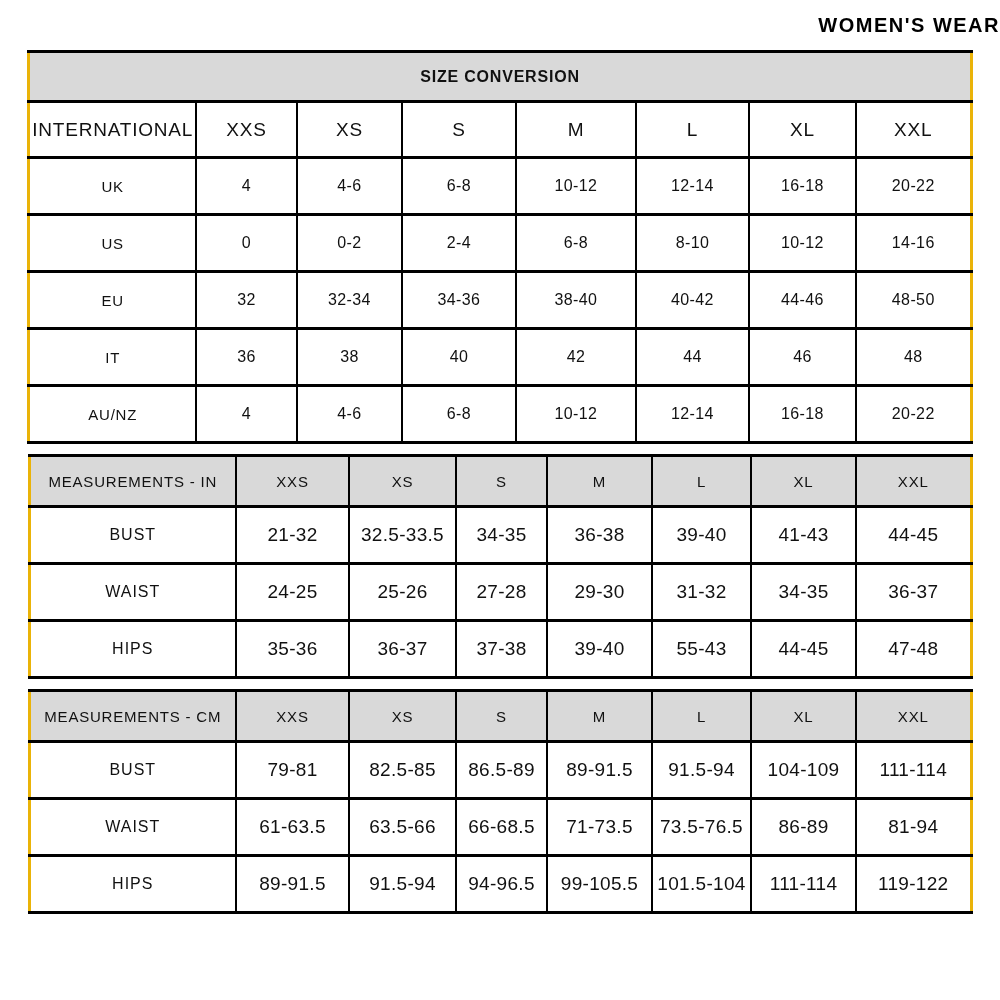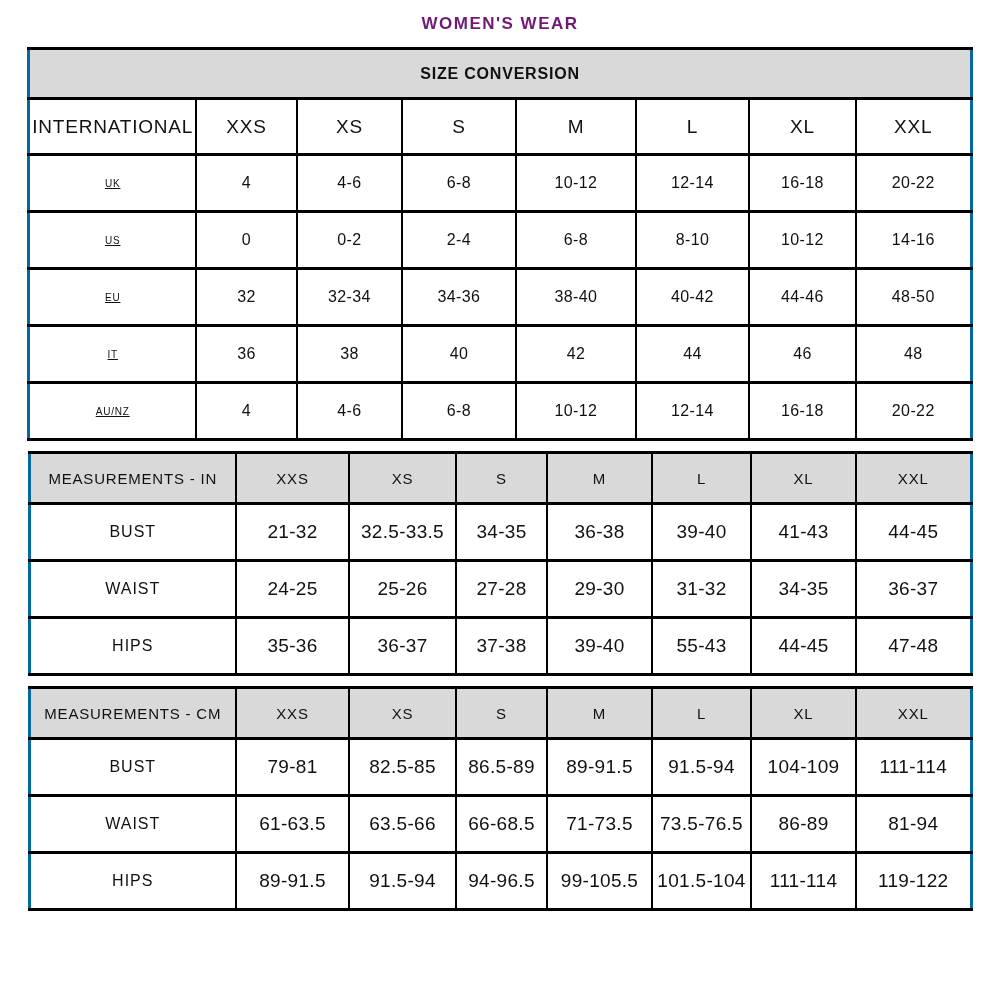--- a/index.html
+++ b/index.html
@@ -4,33 +4,33 @@
 <style>
   * { box-sizing: border-box; }
   html, body {
     margin: 0; padding: 0;
     width: 1000px; height: 1000px;
     background: #ffffff;
     color: #111111;
     font-family: "Liberation Sans", "DejaVu Sans", sans-serif;
   }
   .title {
-    text-align: center;
-    font-size: 17px;
+    text-align: right;
+    font-size: 20px;
     font-weight: bold;
     letter-spacing: 1.5px;
     margin: 14px 0 13px 0;
-    color: #701a75;
+    color: #000000;
   }
   table {
     border-collapse: collapse;
     table-layout: fixed;
     width: 942px;
     margin: 0 auto;
-    border: 3px solid #0369a1;
+    border: 3px solid #eab308;
   }
   td {
     border: solid #000;
     border-width: 3px 2px;
     text-align: center;
     vertical-align: middle;
     padding: 0;
     overflow: hidden;
     white-space: nowrap;
   }
@@ -39,21 +39,21 @@
   .t1 .banner {
     background: #d9d9d9;
     font-weight: bold;
     font-size: 16px;
     letter-spacing: 0.8px;
   }
   .t1 .head-row { height: 56px; }
   .t1 .head-row td { font-size: 19px; letter-spacing: 0.8px; }
   .t1 .data-row { height: 57px; }
   .t1 .data-row td { font-size: 16px; letter-spacing: 0.4px; }
-  .t1 .data-row .rlabel { font-size: 10px; letter-spacing: 0.8px; text-decoration: underline; }
+  .t1 .data-row .rlabel { font-size: 15px; letter-spacing: 0.8px; }
   
   .t2, .t3 { margin-top: 10px; }
   .mhead-row { height: 51px; }
   .mhead-row td {
     background: #d9d9d9;
     font-weight: normal;
     font-size: 15px;
     letter-spacing: 0.8px;
   }
   .t2 .data-row, .t3 .data-row { height: 57px; }

